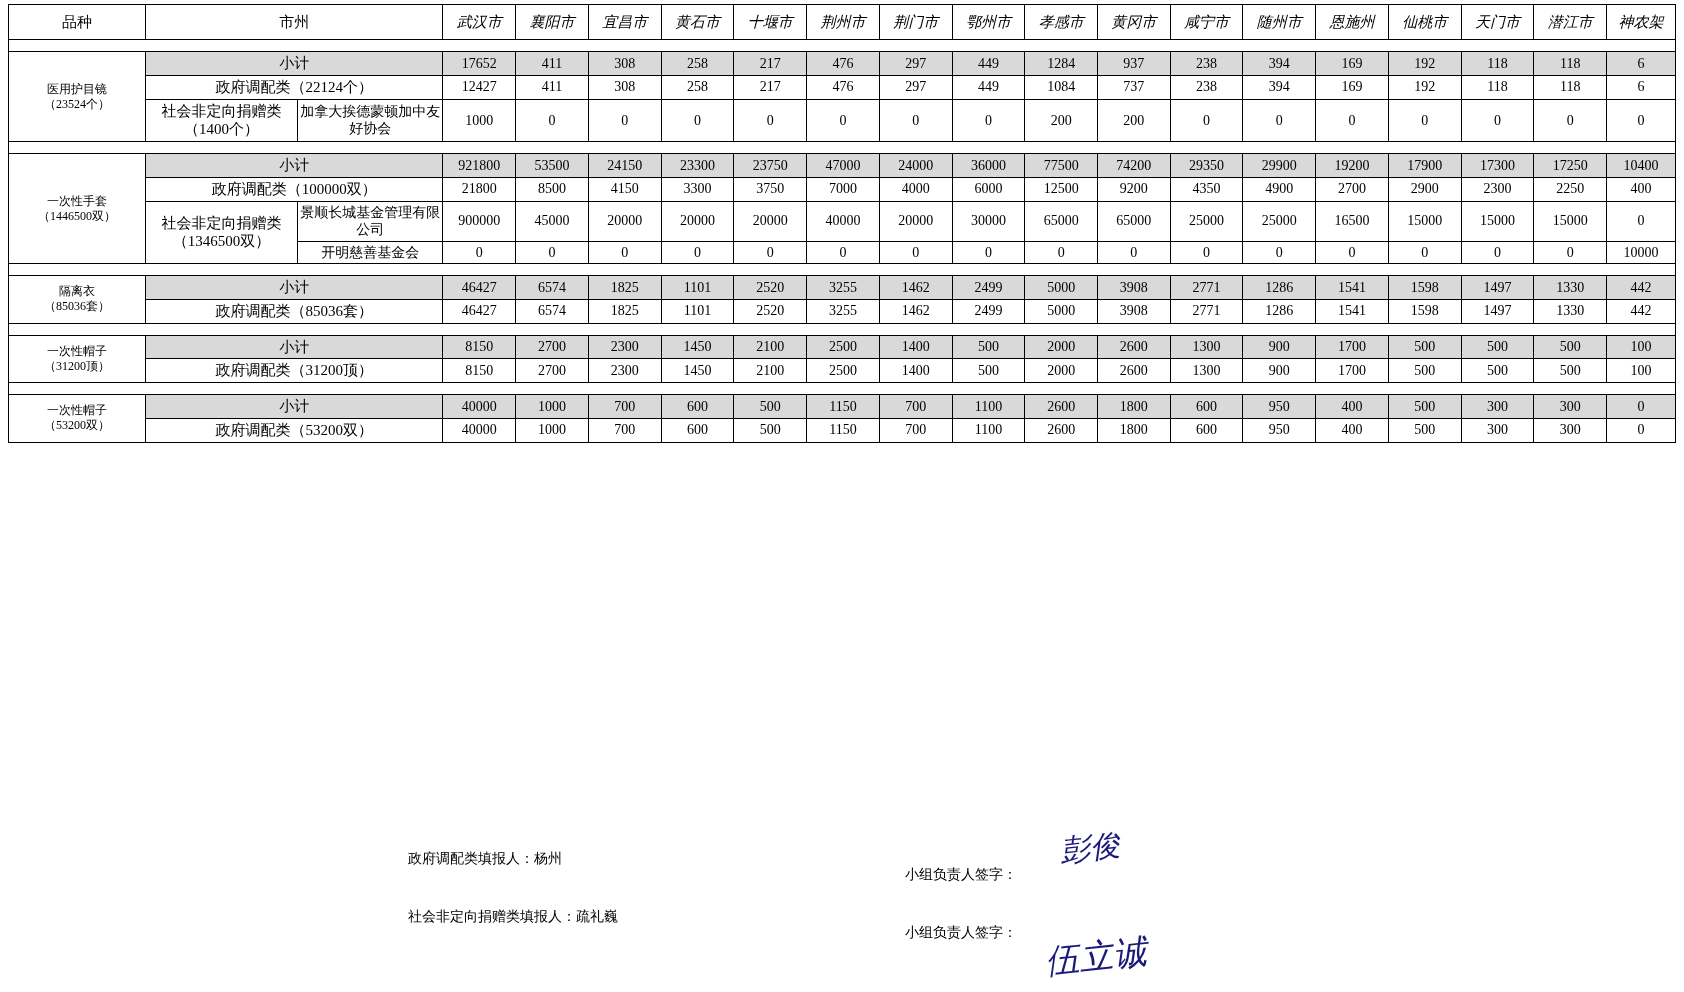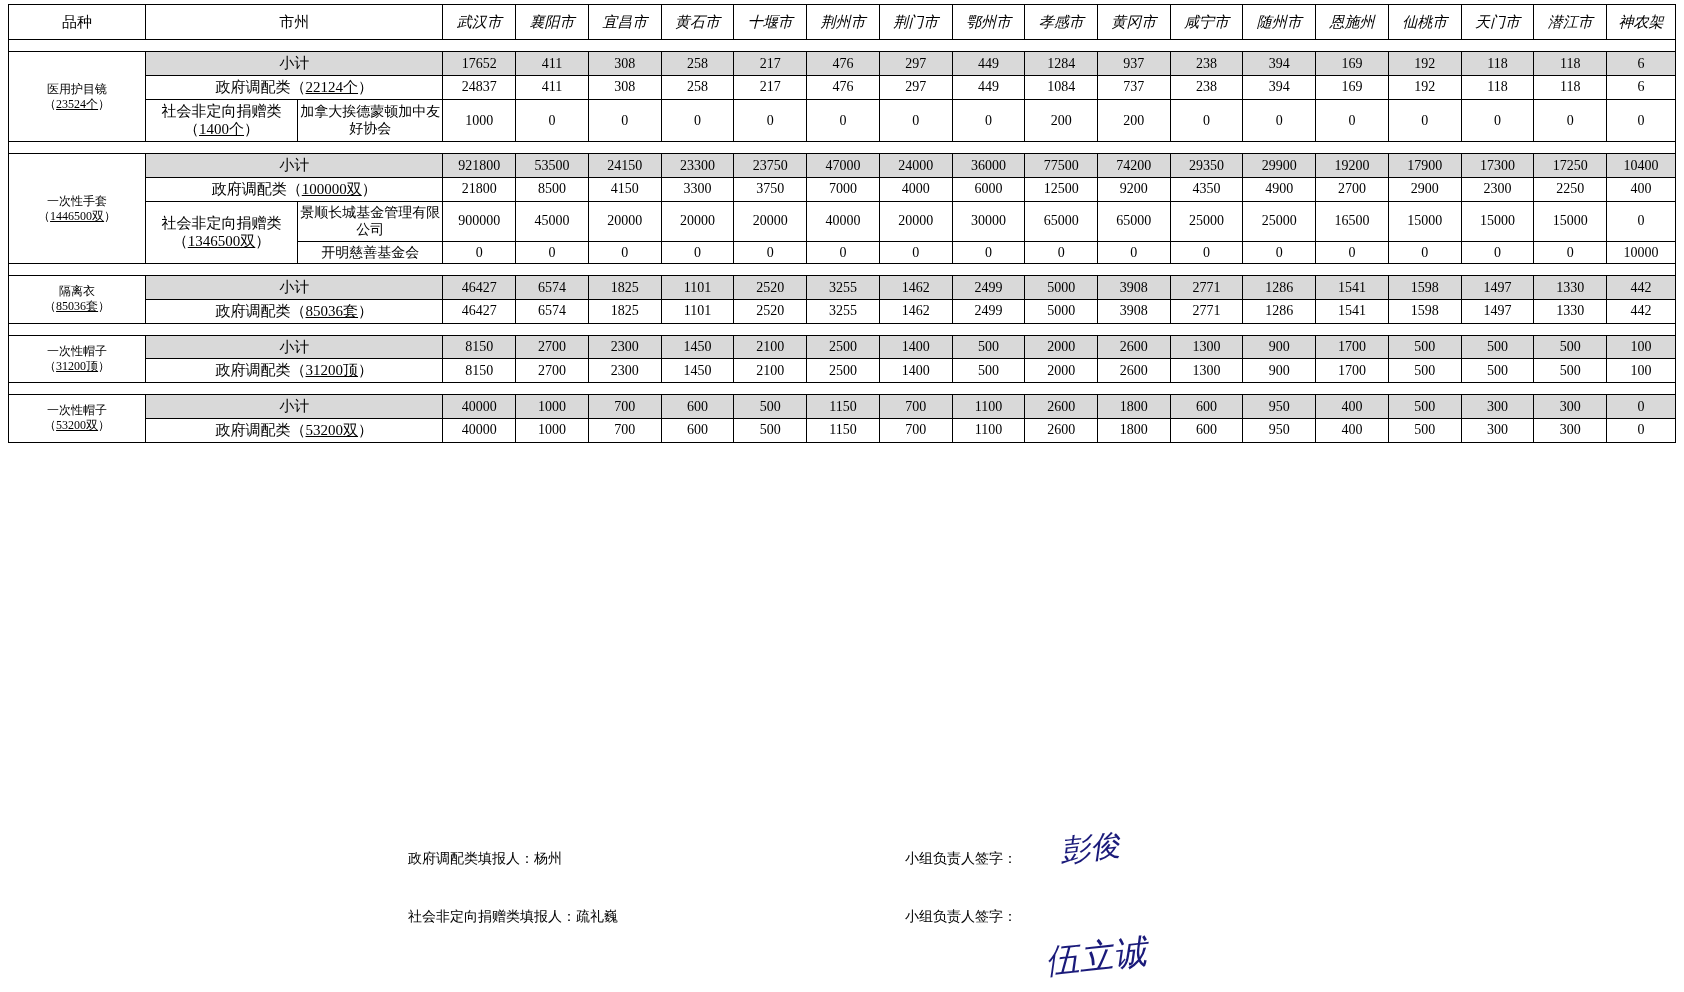--- a/index.html
+++ b/index.html
@@ -50,21 +50,21 @@
   .thick-top td { border-top: 3px solid #000; }
   .thick-bottom td { border-bottom: 3px solid #000; }
   .catcell {
     font-size: 12px;
     line-height: 1.4;
   }
   .catcell .sub { display: block; }
   .rowlabel {
     font-size: 15px;
   }
-  .ul { text-decoration: underline; }
+  .ul { }
   .num { font-size: 14px; }
   .subtotal-label { font-size: 15px; font-family: Liberation Serif, serif; }
   .donor {
     font-size: 14px;
     line-height: 1.35;
     width: 120px;
   }
   .group-left {
     border-left: 3px solid #000;
   }
@@ -90,21 +90,21 @@
   }
   .f-left {
     position: absolute;
     left: 408px;
     top: 10px;
     font-size: 14px;
   }
   .f-right {
     position: absolute;
     left: 905px;
-    top: 10px;
+    top: 26px;
     font-size: 14px;
   }
   .sig {
     position: absolute;
     font-family: "Liberation Serif", serif;
     font-style: italic;
     font-size: 30px;
     color: #1a1a7a;
     transform: rotate(-6deg);
     white-space: nowrap;
@@ -183,21 +183,21 @@
           <td class="num shade">238</td>
           <td class="num shade">394</td>
           <td class="num shade">169</td>
           <td class="num shade">192</td>
           <td class="num shade">118</td>
           <td class="num shade">118</td>
           <td class="num shade group-right">6</td>
         </tr>
         <tr>
           <td colspan="2" class="rowlabel">政府调配类（<span class="ul">22124个</span>）</td>
-          <td class="num">24837</td>
+          <td class="num">12427</td>
           <td class="num">411</td>
           <td class="num">308</td>
           <td class="num">258</td>
           <td class="num">217</td>
           <td class="num">476</td>
           <td class="num">297</td>
           <td class="num">449</td>
           <td class="num">1084</td>
           <td class="num">737</td>
           <td class="num">238</td>

